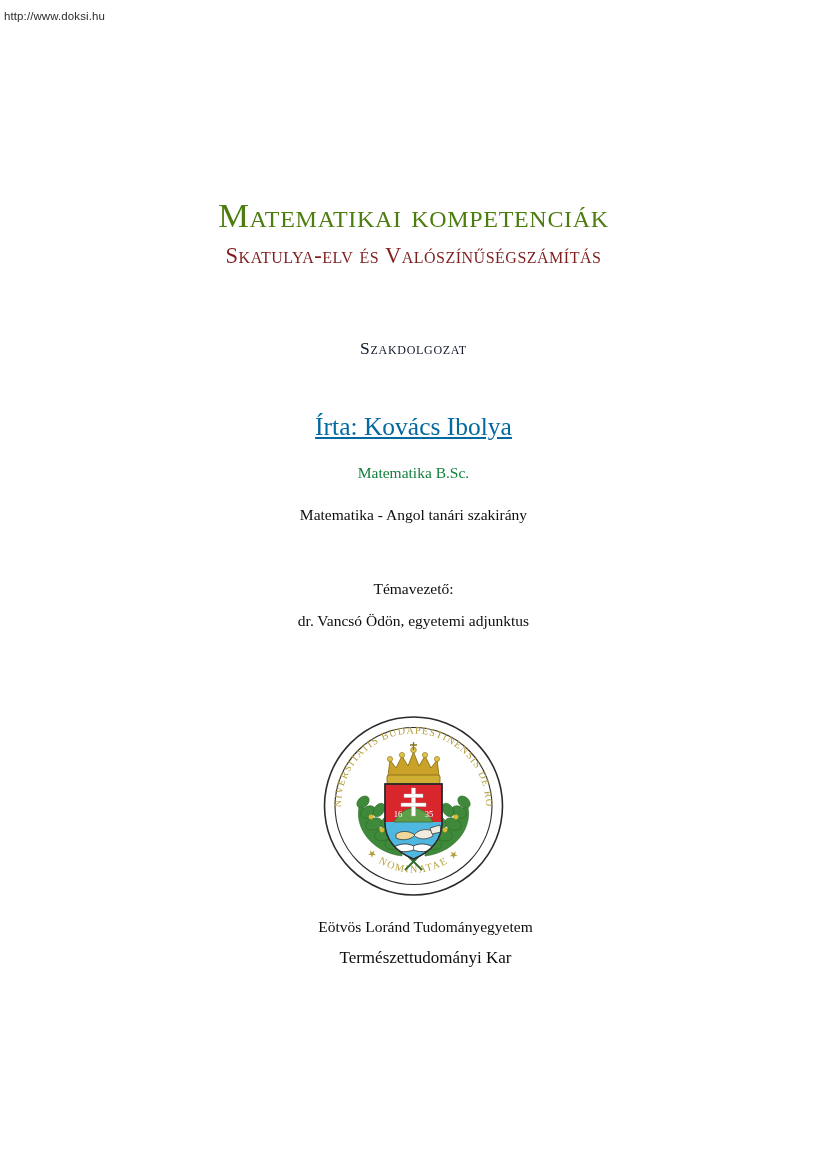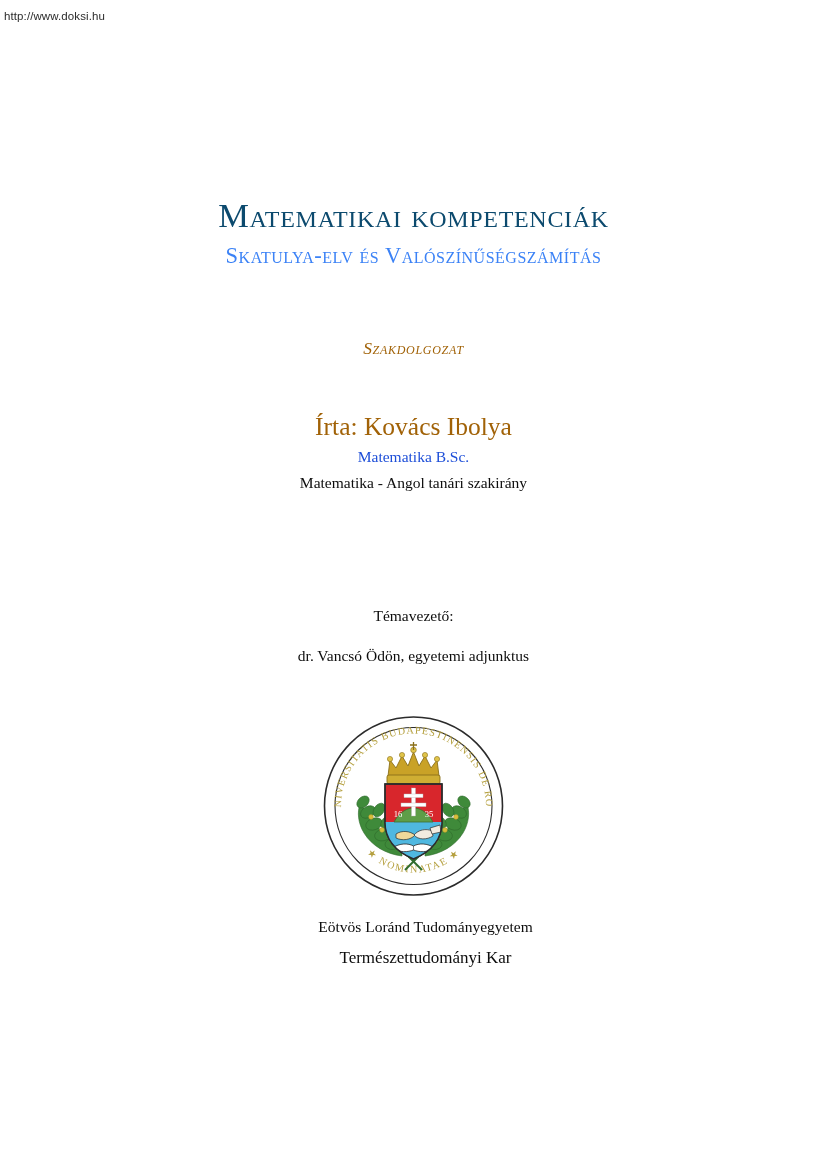--- a/index.html
+++ b/index.html
@@ -44,88 +44,88 @@
     top: 196px;
     width: 827px;
     text-align: center;
   }
 
   .title-line {
     font-variant: small-caps;
     font-size: 34.5px;
     line-height: 39px;
     letter-spacing: 0.7px;
-    color: #0c4a6e;
+    color: #4d7c0f;
     white-space: nowrap;
   }
 
   .subtitle-line {
     font-variant: small-caps;
     font-size: 22.5px;
     line-height: 30px;
     letter-spacing: 0.5px;
     margin-top: 6px;
-    color: #3b82f6;
+    color: #7f1d1d;
     white-space: nowrap;
   }
 
   .doctype {
     position: absolute;
     left: 0;
     top: 338px;
     width: 827px;
     text-align: center;
     font-variant: small-caps;
     font-size: 17.5px;
     letter-spacing: 0.7px;
-    color: #a16207;
-    font-style: italic;
+    color: #0f172a;
   }
 
   .author-block {
     position: absolute;
     left: 0;
     top: 411px;
     width: 827px;
     text-align: center;
   }
   .author-name {
     font-size: 25.5px;
     line-height: 31px;
-    color: #a16207;
+    color: #0369a1;
+    text-decoration: underline;
   }
   .author-degree {
     font-size: 15.5px;
     line-height: 22px;
-    margin-top: 4px;
-    color: #1d4ed8;
+    margin-top: 20px;
+    color: #15803d;
   }
   .author-program {
     font-size: 15.5px;
     line-height: 22px;
-    margin-top: 4px;
+    margin-top: 20px;
     color: #0d0d0d;
   }
 
   .supervisor-block {
     position: absolute;
     left: 0;
-    top: 605px;
+    top: 578px;
     width: 827px;
     text-align: center;
   }
   .supervisor-label {
     font-size: 15.5px;
     line-height: 22px;
     color: #0d0d0d;
   }
   .supervisor-name {
     font-size: 15.5px;
     line-height: 22px;
-    margin-top: 18px;
+    margin-top: 10px;
     color: #0d0d0d;
   }
 
   
   .seal-wrap {
     position: absolute;
     left: 322px;
     top: 714px;
     width: 183px;
     height: 184px;

